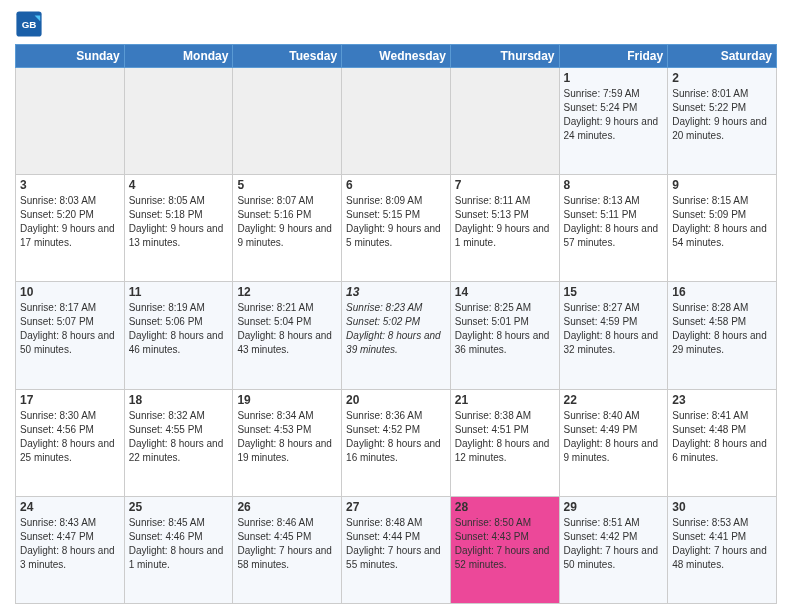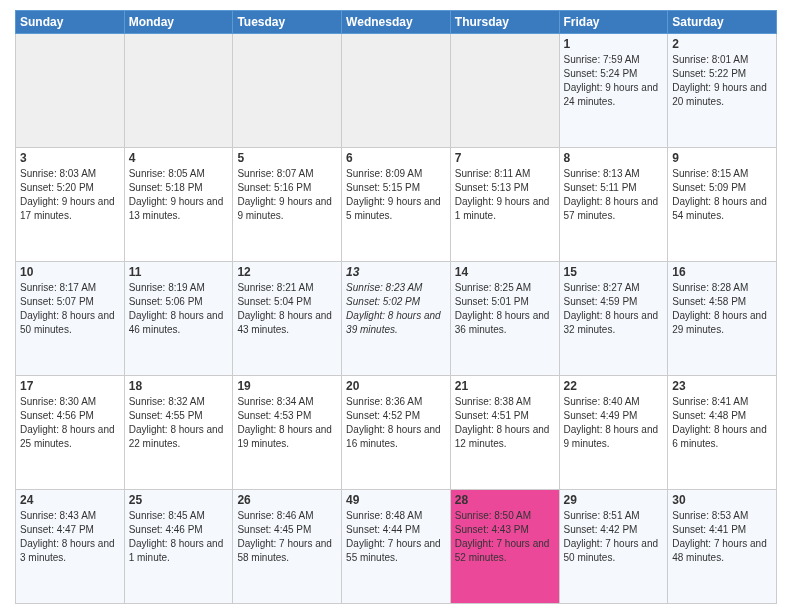--- a/index.html
+++ b/index.html
@@ -91,27 +91,44 @@
       display: block;
       margin-bottom: 2px;
     }
     .day-info {
       font-size: 10px;
       color: #333;
       line-height: 1.4;
     }
     tr:nth-child(odd) td { background: #f5f8fc; }
     tr:nth-child(even) td { background: #fff; }
-    .calendar thead th { background: #3a7abf; }
+    .calendar thead th { background: #3a7abf; text-align: right; }
     tr:nth-child(odd) td.empty, tr:nth-child(even) td.empty { background: #f0f0f0; }
   </style>
 </head>
 <body>
 
 <div class="page">
+  <div class="header">
+    <div class="logo">
+      <svg class="logo-icon" viewBox="0 0 40 40">
+        <rect x="2" y="2" width="36" height="36" rx="4" fill="#1a5fa8"></rect>
+        <text x="20" y="26" text-anchor="middle" fill="white" font-size="14" font-weight="bold">GB</text>
+        <polygon points="28,8 36,8 36,16" fill="#4fc3f7"></polygon>
+      </svg>
+      <div class="logo-text">
+        <span></span>
+        <span></span>
+      </div>
+    </div>
+    <div class="title-block">
+      <div class="main-title"></div>
+      <div class="subtitle"></div>
+    </div>
+  </div>
 
   <table class="calendar">
     <thead>
       <tr>
       <th>Sunday</th>
           <th>Monday</th>
           <th>Tuesday</th>
           <th>Wednesday</th>
           <th>Thursday</th>
           <th>Friday</th>
@@ -309,21 +326,21 @@
 and 1 minute.</div>
           </td>
           <td class="has-data" style="background: rgb(245, 248, 252);">
             <span class="day-number">26</span>
             <div class="day-info">Sunrise: 8:46 AM
 Sunset: 4:45 PM
 Daylight: 7 hours
 and 58 minutes.</div>
           </td>
           <td class="has-data" style="background: rgb(245, 248, 252);">
-            <span class="day-number">49</span>
+            <span class="day-number">27</span>
             <div class="day-info">Sunrise: 8:48 AM
 Sunset: 4:44 PM
 Daylight: 7 hours
 and 55 minutes.</div>
           </td>
           <td class="has-data" style="background: #ec4899;">
             <span class="day-number">28</span>
             <div class="day-info">Sunrise: 8:50 AM
 Sunset: 4:43 PM
 Daylight: 7 hours

